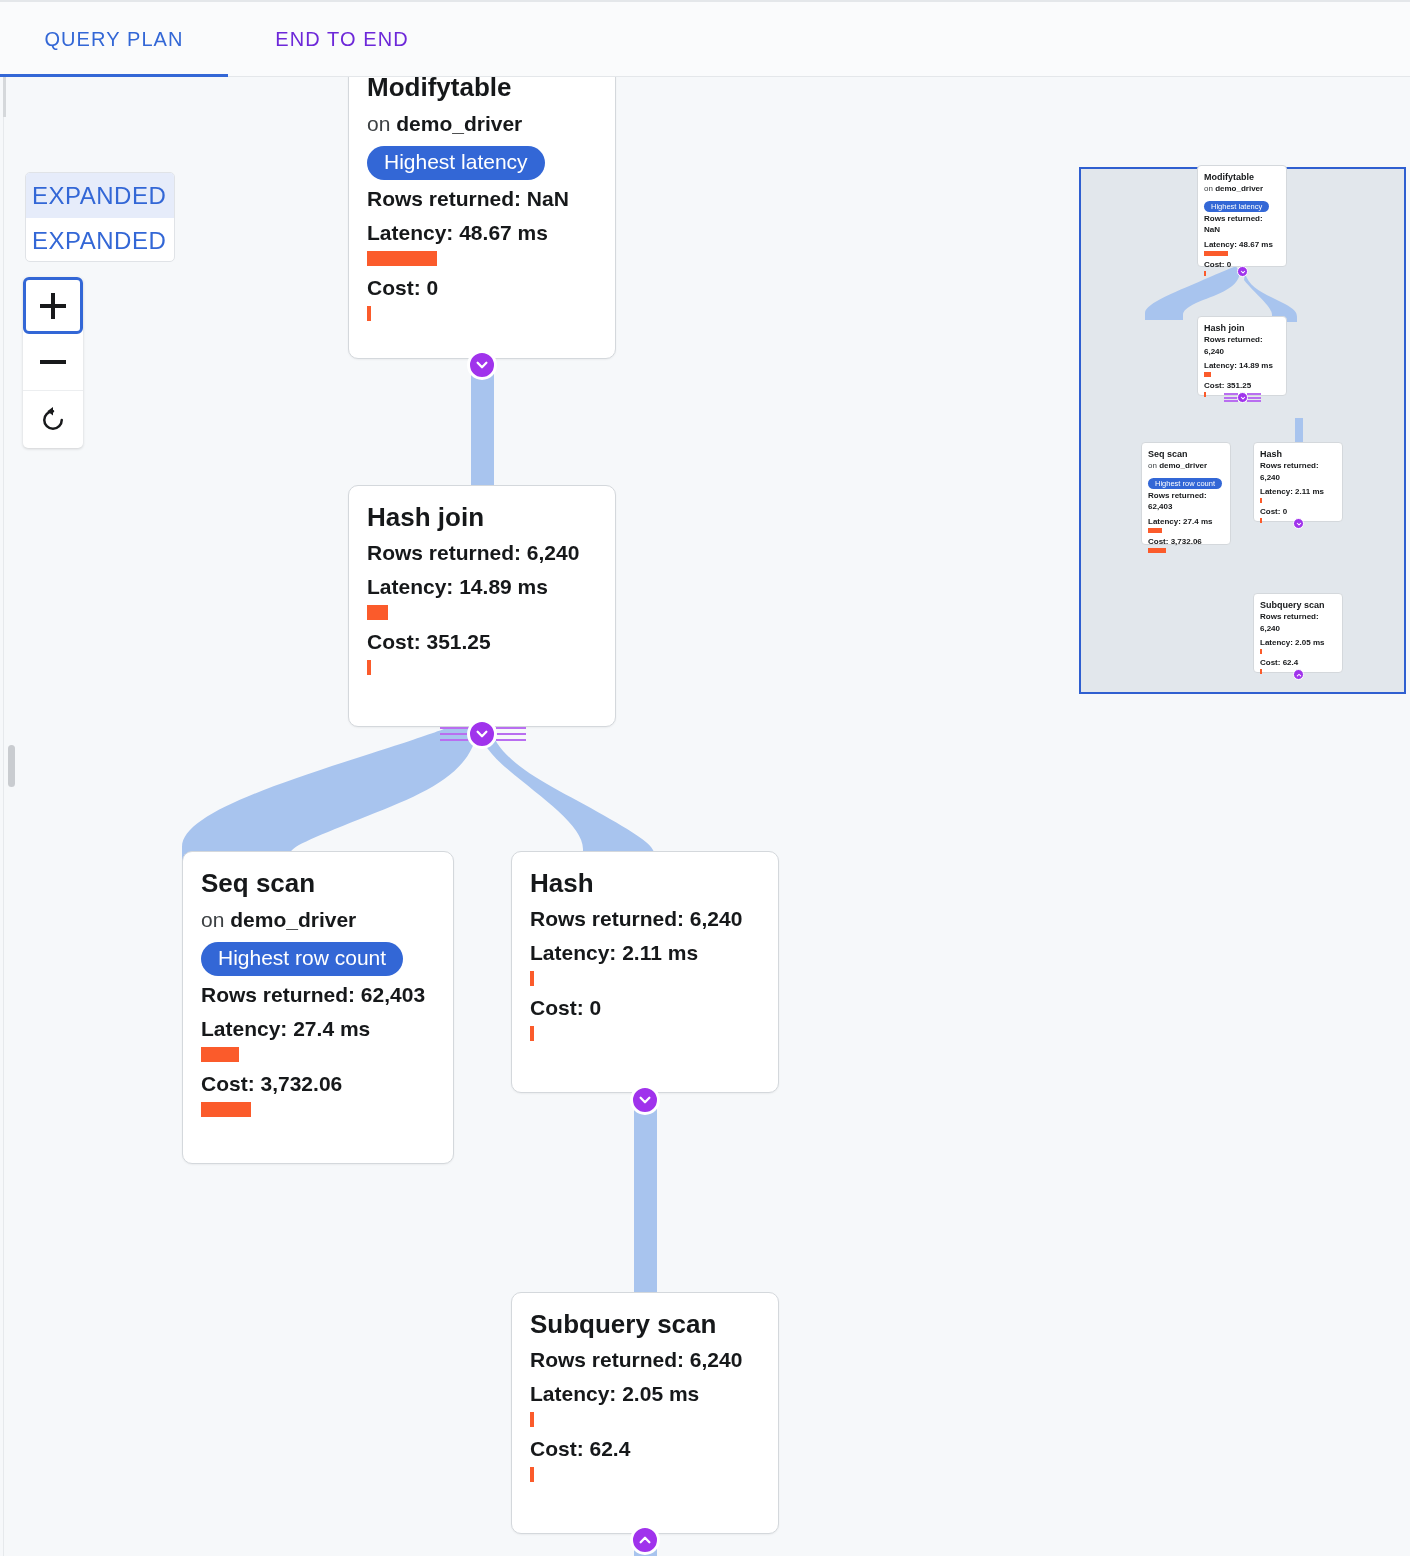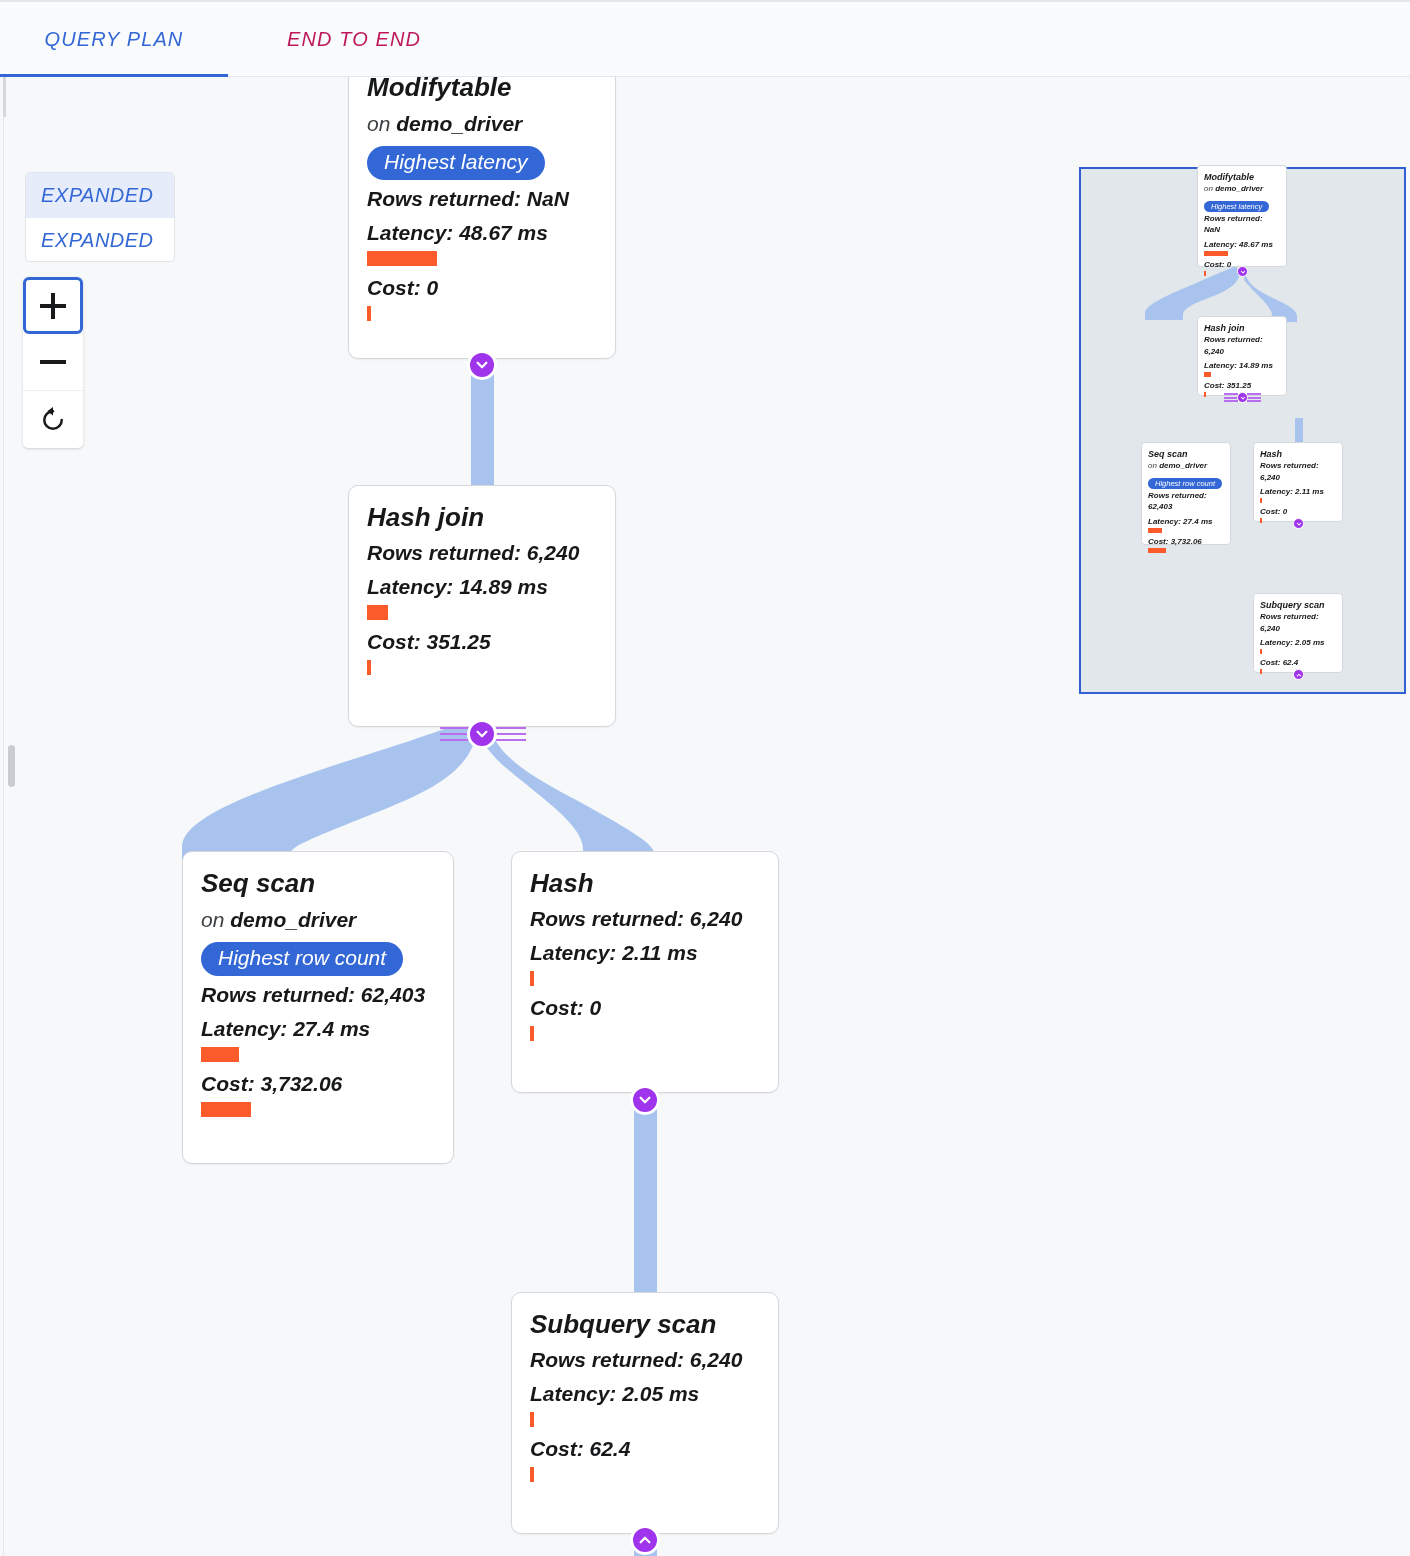--- a/index.html
+++ b/index.html
@@ -2,37 +2,37 @@
 <html><head>
 <meta charset="utf-8">
 <style>
   * { box-sizing: border-box; margin: 0; padding: 0; }
   html, body {
     width: 1410px; height: 1556px;
     font-family: "Liberation Sans", sans-serif;
     background: #f6f8fa;
     overflow: hidden;
   }
-  #root { position: relative; width: 1242px; height: 1556px; font-style: italic; }
+  #root { position: relative; width: 1242px; height: 1556px; }
 
   
   .tabbar {
     position: absolute; left: 0; top: 0; width: 1410px; height: 77px;
     background: #fafbfc;
     border-top: 2px solid #e4e7ea;
     border-bottom: 1px solid #e4e7ea;
   }
   .tab {
     position: absolute; top: 0; height: 74px;
     display: flex; align-items: center; justify-content: center;
     font-size: 20px; letter-spacing: 1.1px; font-weight: 400;
     cursor: pointer;
   }
   .tab.active { color: #3367d6; left: 0; width: 228px; }
-  .tab.inactive { color: #be185d; left: 240px; width: 228px; }
+  .tab.inactive { color: #6d28d9; left: 228px; width: 228px; }
   .tab-underline {
     position: absolute; left: 0; top: 72px; width: 228px; height: 4px;
     background: #3367d6;
   }
 
   
   .canvas {
     position: absolute; left: 0; top: 77px; width: 1410px; height: 1479px;
     background: #f6f8fa; overflow: hidden;
   }
@@ -49,22 +49,22 @@
     background: #c9ccd0; border-radius: 4px;
   }
 
   
   .seg {
     position: absolute; left: 25px; top: 95px; width: 150px; height: 90px;
     background: #ffffff; border: 1px solid #e0e3e7; border-radius: 5px;
     overflow: hidden;
   }
   .seg-btn {
-    height: 45px; display: flex; align-items: center; padding-left: 15px;
-    font-size: 20px; color: #3367d6; letter-spacing: .5px; cursor: pointer;
+    height: 45px; display: flex; align-items: center; padding-left: 6px;
+    font-size: 24px; color: #3367d6; letter-spacing: .5px; cursor: pointer;
   }
   .seg-btn.sel { background: #e6ecfa; }
 
   .zoomctl {
     position: absolute; left: 23px; top: 200px; width: 60px; height: 171px;
     background: #ffffff; border-radius: 5px;
     box-shadow: 0 1px 3px rgba(0,0,0,.16);
   }
   .zbtn {
     position: relative; width: 60px; height: 57px;

